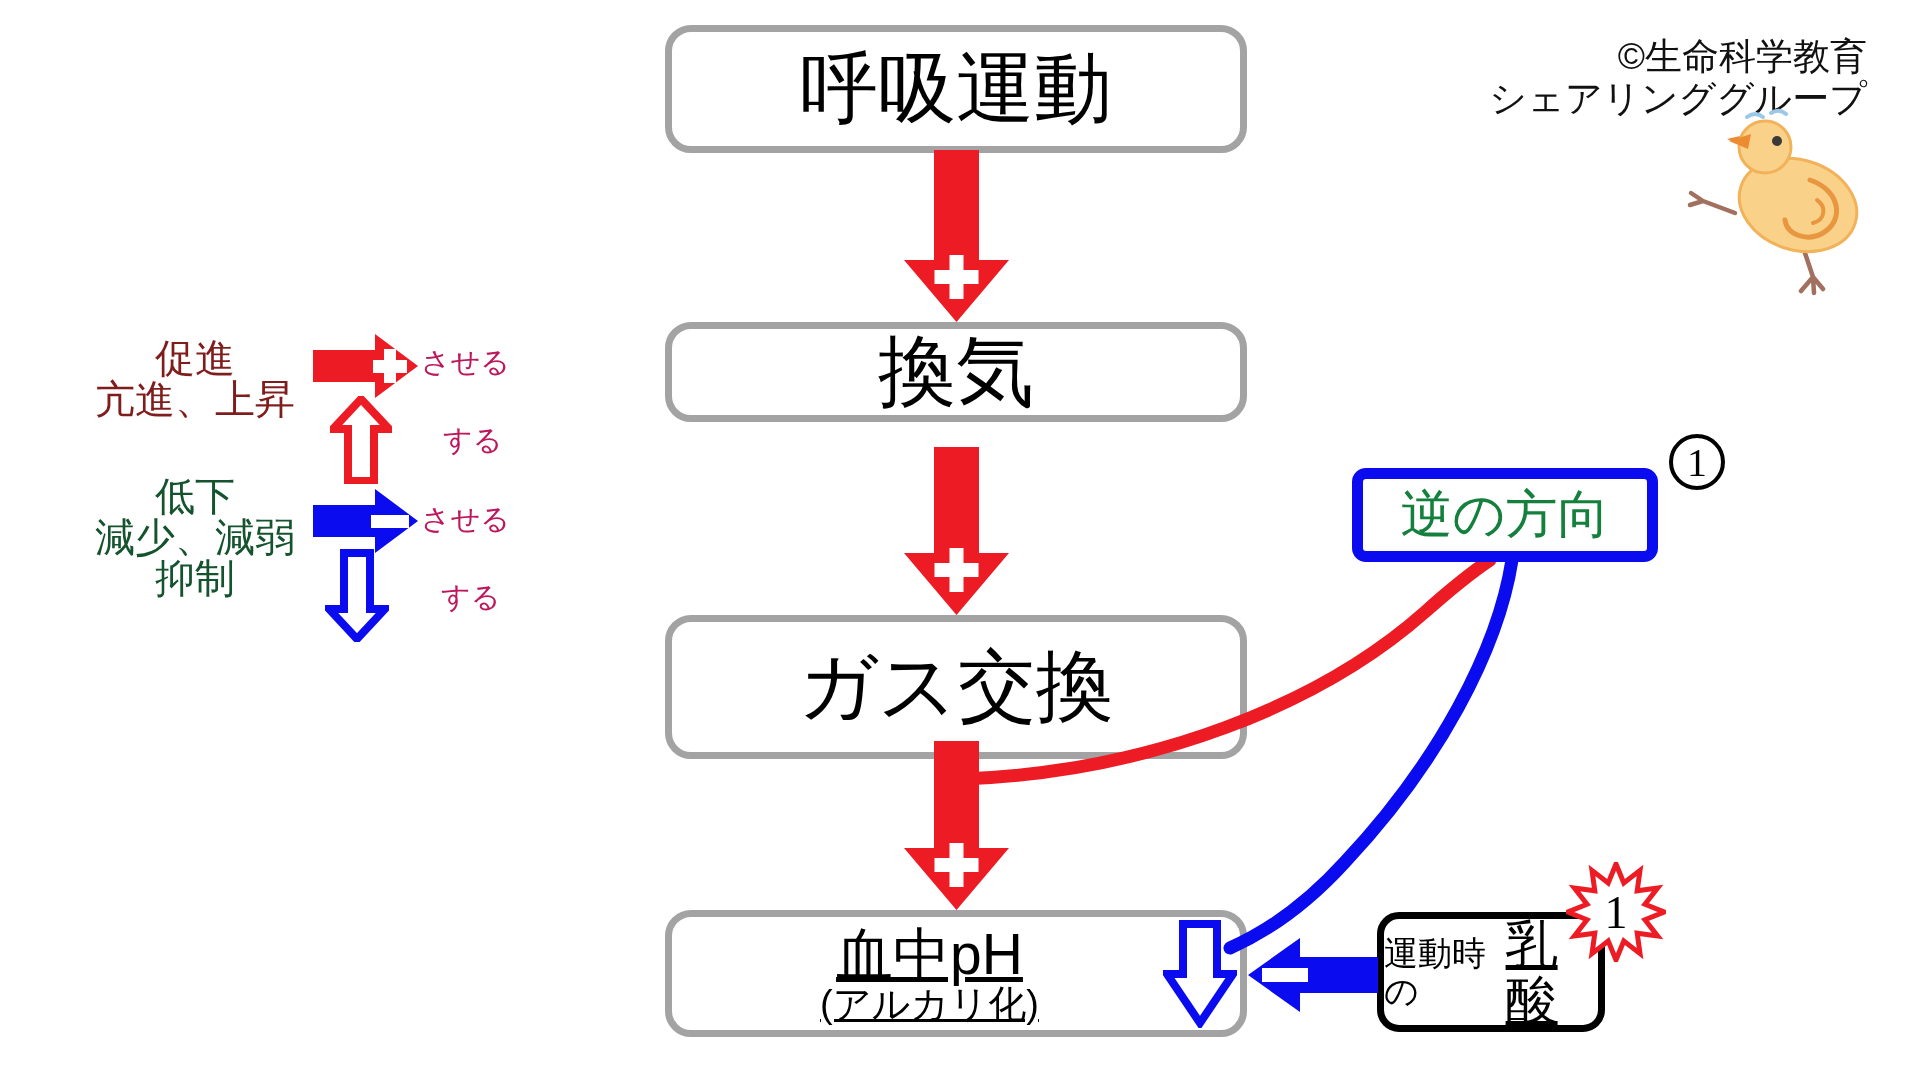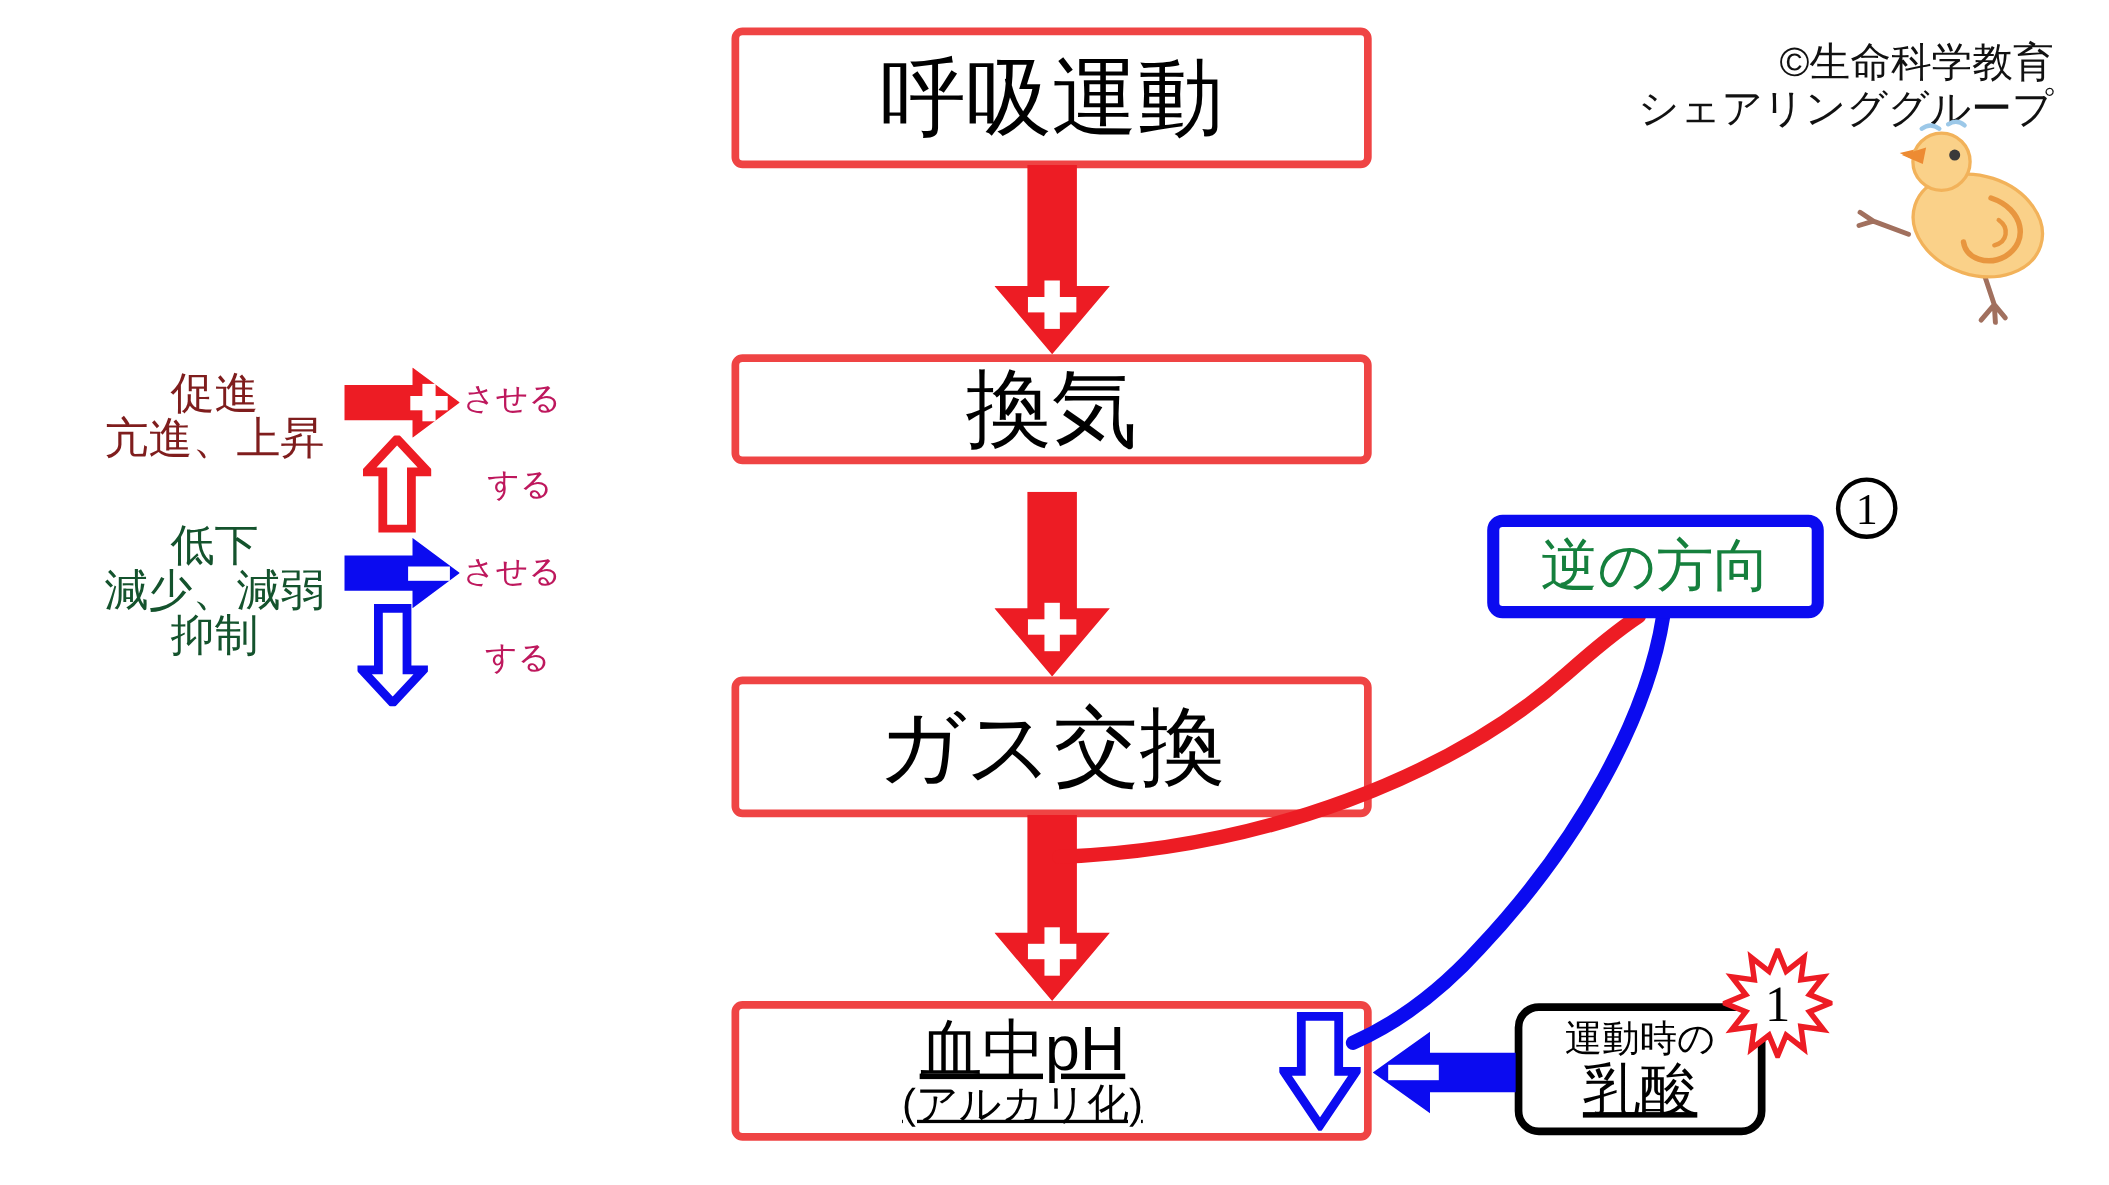--- a/index.html
+++ b/index.html
@@ -1,26 +1,26 @@
 <!DOCTYPE html>
 <html><head>
 <meta charset="utf-8">
 <style>
   html,body{margin:0;padding:0;background:#fff;}
   .canvas{position:relative;width:1917px;height:1077px;background:#fff;overflow:hidden;
           font-family:"Liberation Sans",sans-serif;color:#000;}
   .abs{position:absolute;}
 
   
-  .fbox{position:absolute;left:665px;width:582px;background:#fff;border:7px solid #ef4444;
-        border-radius:10px;box-sizing:border-box;display:flex;align-items:center;
+  .fbox{position:absolute;left:665px;width:582px;background:#fff;border:7px solid #a3a3a3;
+        border-radius:26px;box-sizing:border-box;display:flex;align-items:center;
         justify-content:center;z-index:1;font-weight:400;}
   .fbox--breathing{top:25px;height:128px;font-size:78px;}
   .fbox--ventilation{top:322px;height:100px;font-size:78px;}
-  .fbox--gas{top:615px;height:128px;font-size:78px;}
+  .fbox--gas{top:615px;height:144px;font-size:78px;}
   .fbox--ph{top:910px;height:127px;justify-content:flex-start;}
   .ph-text{width:515px;display:flex;flex-direction:column;align-items:center;justify-content:center;text-decoration:underline;}
   .ph-title{font-size:57px;line-height:60px;}
   .ph-sub{font-size:38px;line-height:40px;}
 
   
   .flow-arrow{position:absolute;left:904px;width:105px;z-index:1;}
   .fa1{top:150px;height:172px;}
   .fa2{top:447px;height:168px;}
   .fa3{top:741px;height:169px;}
@@ -32,21 +32,21 @@
   .rev-box{position:absolute;left:1352px;top:468px;width:306px;height:94px;background:#fff;
            border:11px solid #0b0bf0;border-radius:14px;box-sizing:border-box;display:flex;
            align-items:center;justify-content:center;font-size:52px;color:#15803d;z-index:4;}
   .circ-one{position:absolute;left:1669px;top:434px;width:56px;height:56px;border:4px solid #000;
             border-radius:50%;box-sizing:border-box;background:#fff;display:flex;align-items:center;
             justify-content:center;font-family:"Liberation Serif",serif;font-size:40px;z-index:4;}
 
   
   .lac-box{position:absolute;left:1377px;top:912px;width:228px;height:120px;background:#fff;
            border:7px solid #000;border-radius:22px;box-sizing:border-box;display:flex;
-           flex-direction:column;align-items:center;justify-content:center;z-index:1;}
+           align-items:center;justify-content:flex-start;z-index:1;}
   .lac-line1{font-size:34px;line-height:38px;}
   .lac-line2{font-size:52px;line-height:56px;text-decoration:underline;}
   .burst{position:absolute;left:1566px;top:862px;width:100px;height:100px;z-index:5;}
   .lac-arrow{position:absolute;left:1248px;top:932px;width:130px;height:86px;z-index:2;}
   .ph-down-arrow{position:absolute;left:1163px;top:920px;width:74px;height:108px;z-index:2;}
 
   
   .leg-text{position:absolute;left:55px;width:280px;text-align:center;font-size:40px;line-height:41px;}
   .leg-text--red{top:338px;color:#7f1d1d;}
   .leg-text--blue{top:476px;color:#14532d;}

